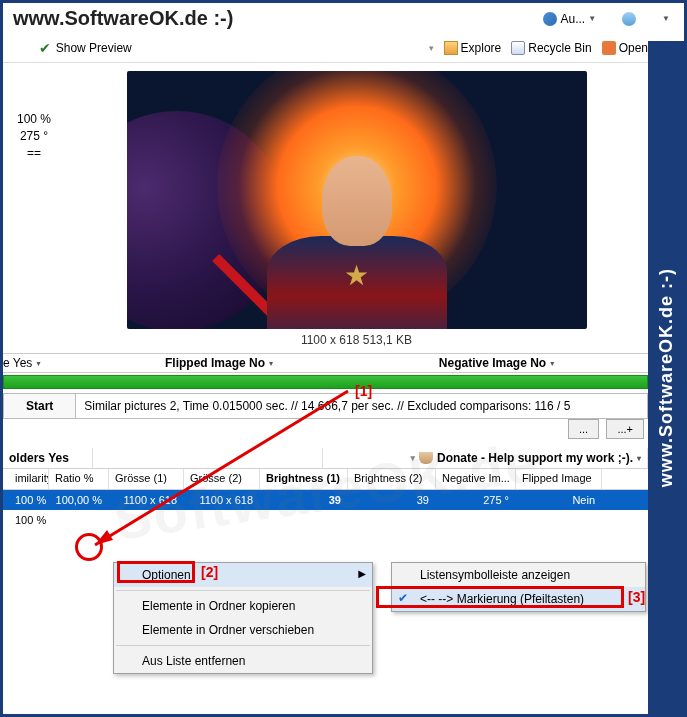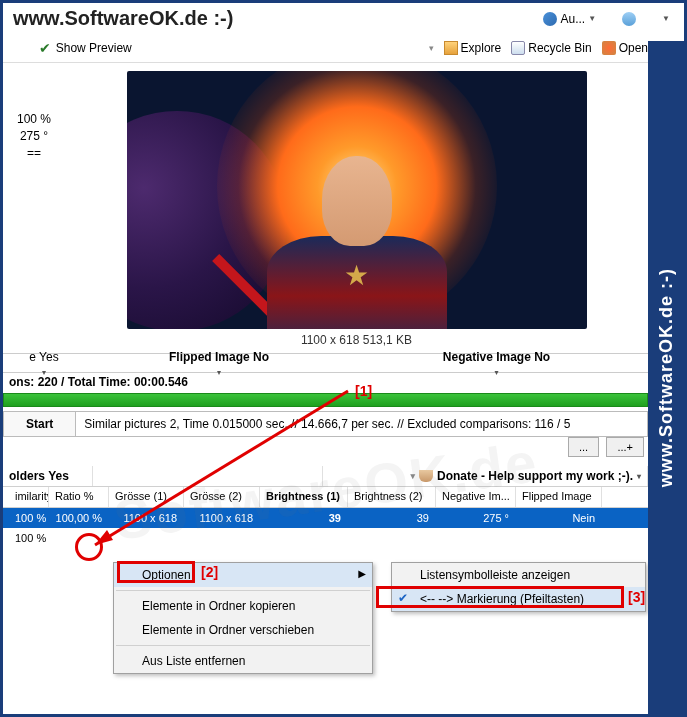--- a/index.html
+++ b/index.html
@@ -32,21 +32,21 @@
   .preview-img { width: 460px; height: 258px; background: #0a1530; position:relative; overflow:hidden; border-radius:2px; }
   .orange-glow { position:absolute; top:50%; left:50%; transform:translate(-50%,-55%); width:280px; height:280px; background: radial-gradient(circle,#ffe08a 0%, #ff9a2a 20%, #ff6b1a 40%, rgba(255,80,0,0.2) 60%, transparent 75%); border-radius:50%; }
   .planet { position:absolute; left:-60px; top:40px; width:220px; height:220px; border-radius:50%; background: radial-gradient(circle at 35% 35%, #4d2a6e, #2a1548, #120828); }
   .red-shape { position:absolute; left:110px; top:130px; width:120px; height:120px; border:10px solid #c4161c; border-top:none; border-right:none; transform: rotate(-45deg); }
   .figure-head { position:absolute; left:50%; top:85px; transform:translateX(-50%); width:70px; height:90px; background: linear-gradient(#e8b590,#d49a72); border-radius: 48% 48% 40% 40%; }
   .figure-body { position:absolute; left:50%; top:165px; transform:translateX(-50%); width:180px; height:120px; background: linear-gradient(#1a2a5a,#8a1518,#1a2a5a); border-radius: 30% 30% 0 0; }
   .star { position:absolute; left:50%; top:188px; transform:translateX(-50%); color:#d4a94a; font-size:28px; }
   .img-caption { font-size: 12px; color: #333; margin-top: 4px; }
   
   .filter-row { display:flex; border-top:1px solid #ccc; border-bottom:1px solid #ccc; height:20px; align-items:center; margin-top:6px; }
-  .filter-cell { display:flex; align-items:center; gap:4px; padding: 0 8px 0 0; flex-direction: column; }
+  .filter-cell { display:flex; align-items:center; gap:4px; padding: 0 8px 0 0; }
   .filter-label-bold { font-weight:bold; }
   
   .stats-row { padding:2px 6px; font-weight:bold; font-size:12px; }
   .green-bar { height: 14px; background: linear-gradient(#3ac23a,#1fa01f); border:1px solid #1a8a1a; margin: 2px 0 4px 0; }
   
   .status-row { display:flex; align-items:center; border:1px solid #bbb; background:#f5f5f5; }
   .start-btn { padding: 5px 22px; font-weight:bold; background:#f8f8f8; border-right:1px solid #bbb; cursor:pointer; }
   .status-text { flex:1; padding:5px 8px; background:#fff; overflow:hidden; white-space:nowrap; }
   .small-btn { padding: 3px 10px; border:1px solid #aaa; background:#f0f0f0; margin:2px; cursor:pointer; font-size:11px; }
   
@@ -154,21 +154,20 @@
     <div class="filter-cell" style="width:260px;justify-content:center">
       <span class="filter-label-bold">Flipped Image No</span>
       <span class="dropdown-arrow">▾</span>
     </div>
     <div class="filter-cell" style="flex:1;justify-content:center">
       <span class="filter-label-bold">Negative Image No</span>
       <span class="dropdown-arrow">▾</span>
     </div>
   </div>
 
-  <div class="stats-row">ons: 220 / Total Time: 00:00.546</div>
   <div class="green-bar"></div>
 
   <div class="status-row">
     <div class="start-btn">Start</div>
     <div class="status-text">Similar pictures 2, Time 0.015000 sec. // 14.666,7 per sec. // Excluded comparisons: 116 / 5</div>
   </div>
   <div style="text-align:right; padding:3px 2px 0 0;">
     <span class="small-btn">...</span>
     <span class="small-btn">...+</span>
   </div>

